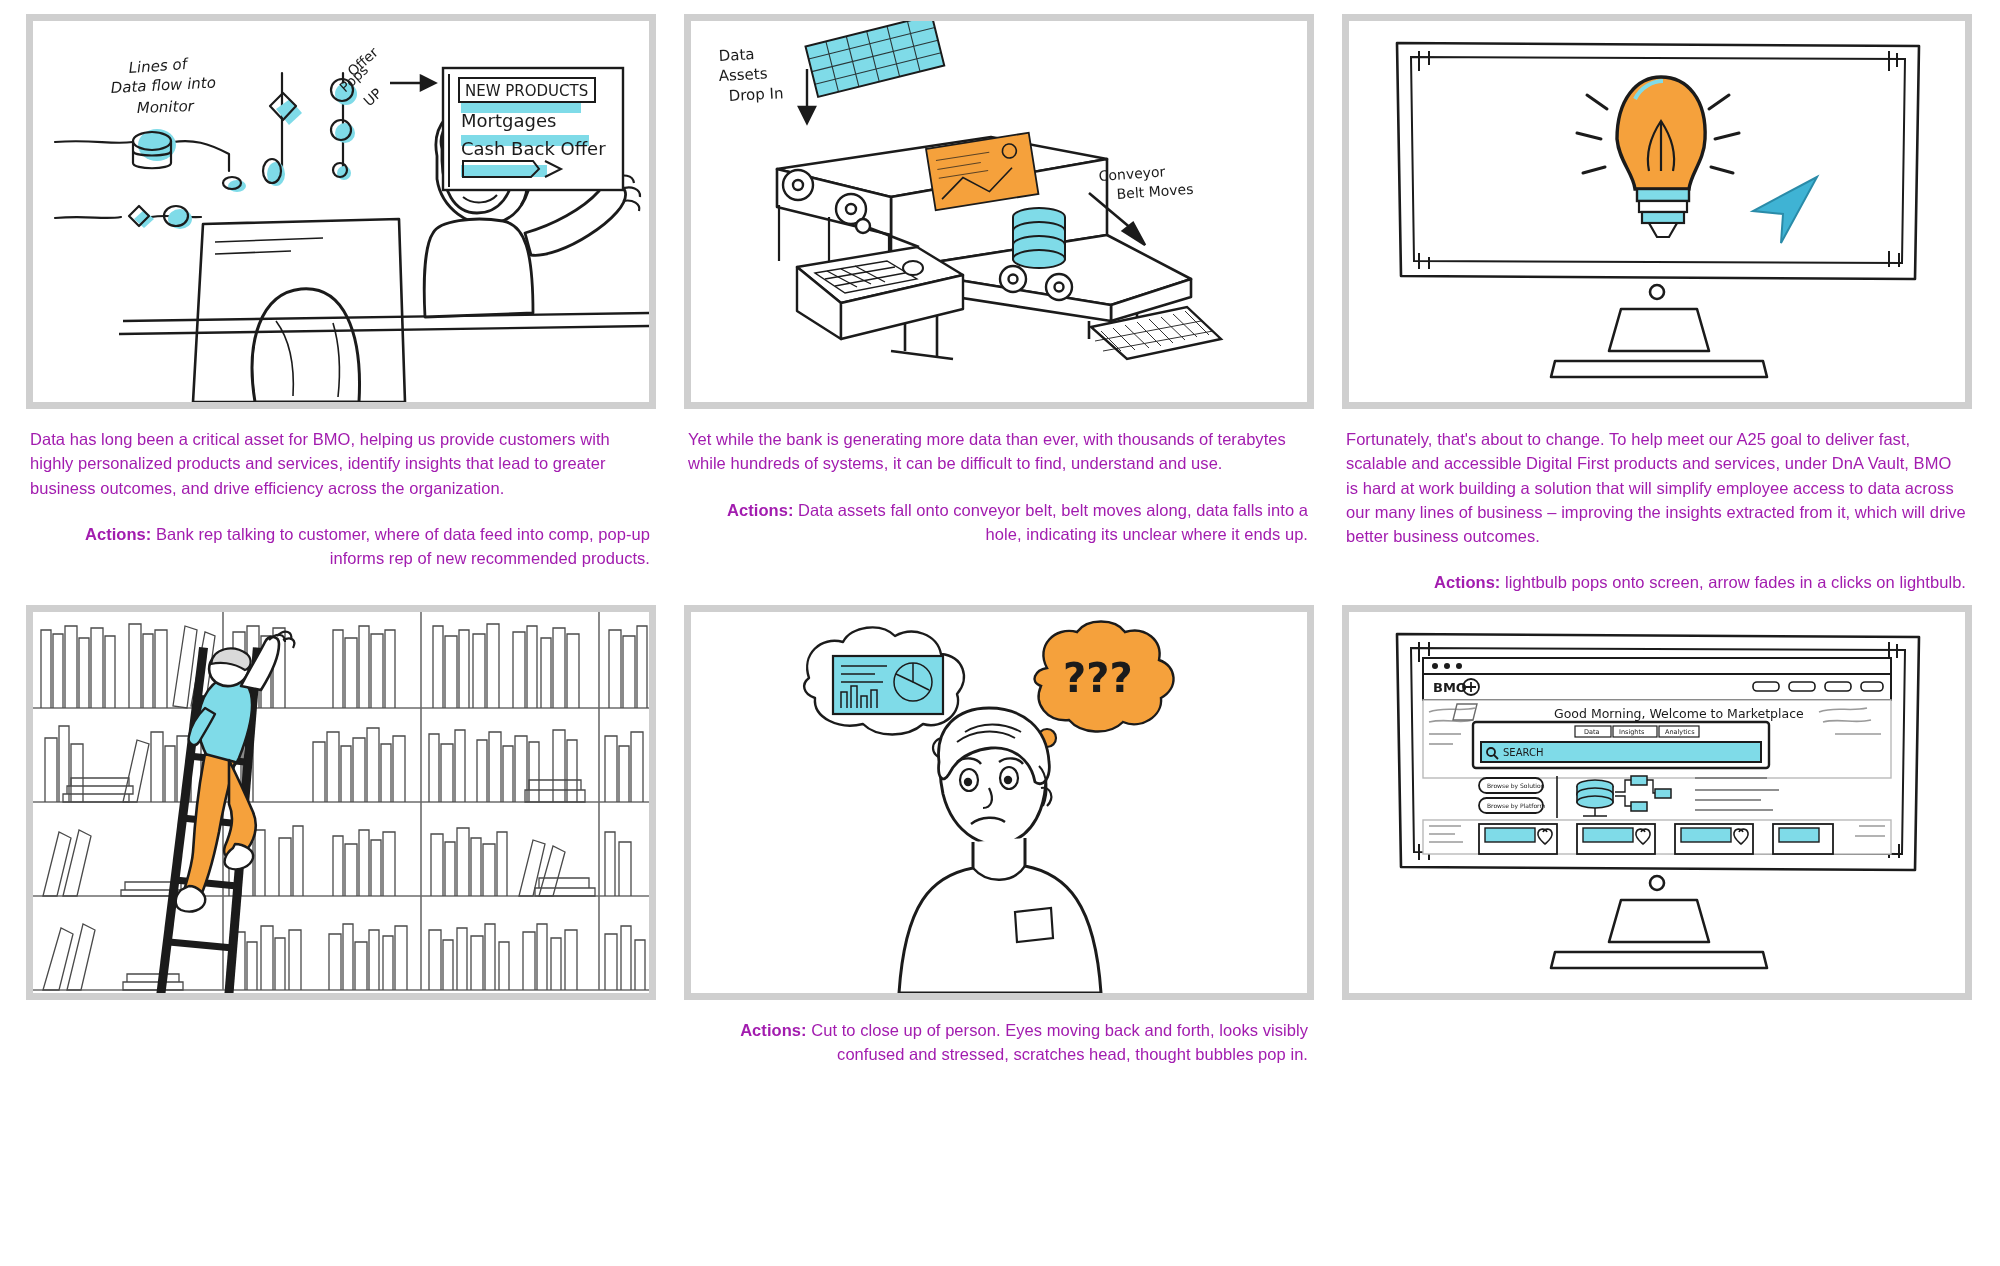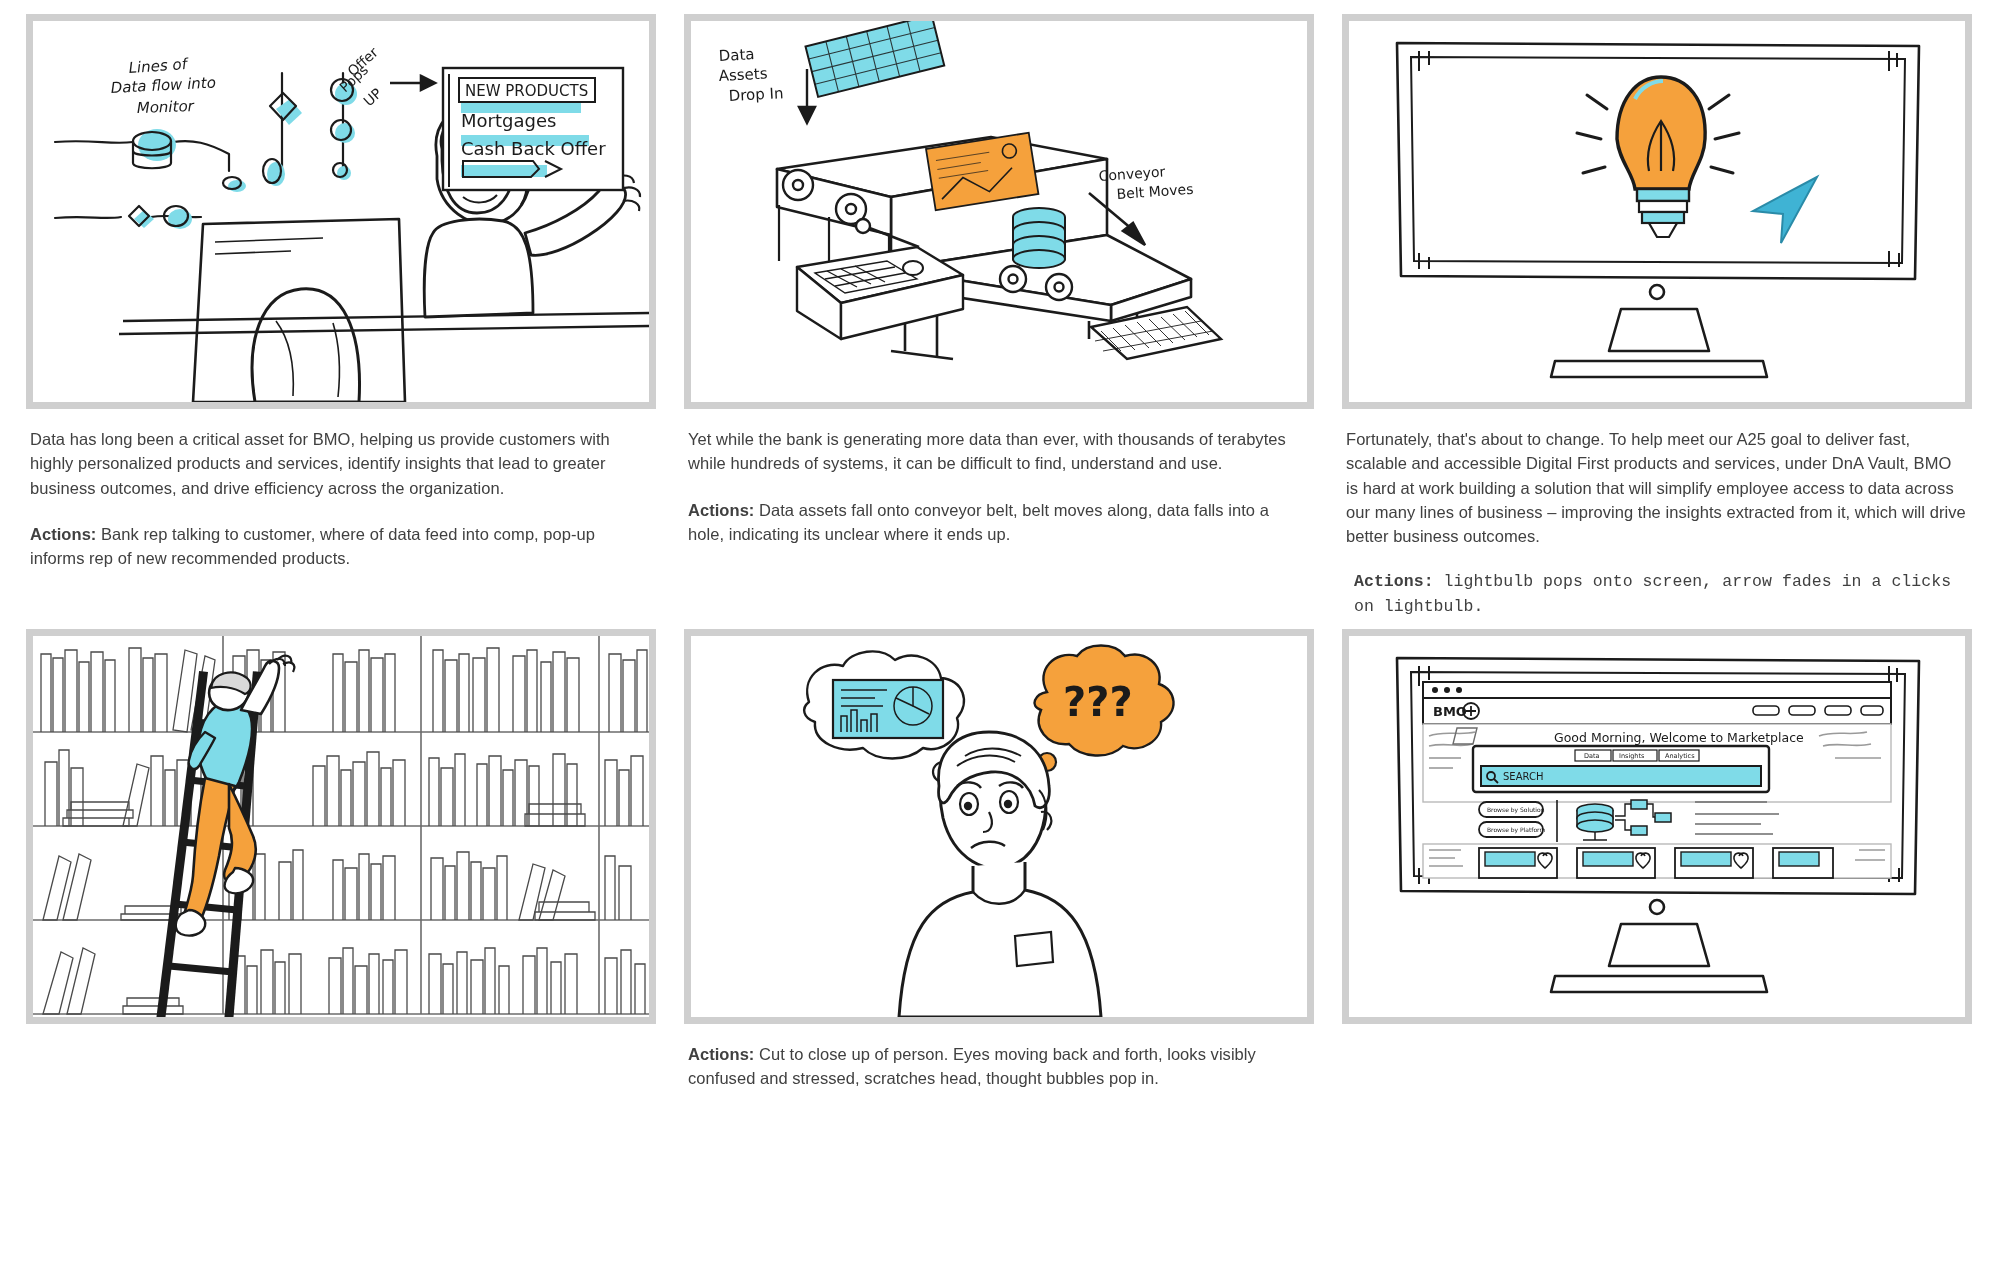--- a/index.html
+++ b/index.html
@@ -33,27 +33,27 @@
     overflow:hidden;
   }
   .frame svg.art { display:block; width:100%; height:100%; }
 
   
   .caption { padding:18px 6px 0 4px; width:630px; }
   .caption p {
     margin:0 0 22px 0;
     font-size:16.5px;
     line-height:1.47;
-    color:#404040;
+    color:#a21caf;
     letter-spacing:0.05px;
   }
-  .caption p:last-child { margin-bottom:0; }
+  .caption p:last-child { margin-bottom:0;text-align:right; }
   .caption .actions { }
   .caption .actions b { font-weight:bold; }
-  .indent { padding-left:8px;font-family:Liberation Mono, monospace; }
+  .indent { padding-left:8px; }
 </style>
 </head>
 <body>
 
 <div class="board">
 
   <div class="row">
 
     <div class="cell">
       <div class="frame">

